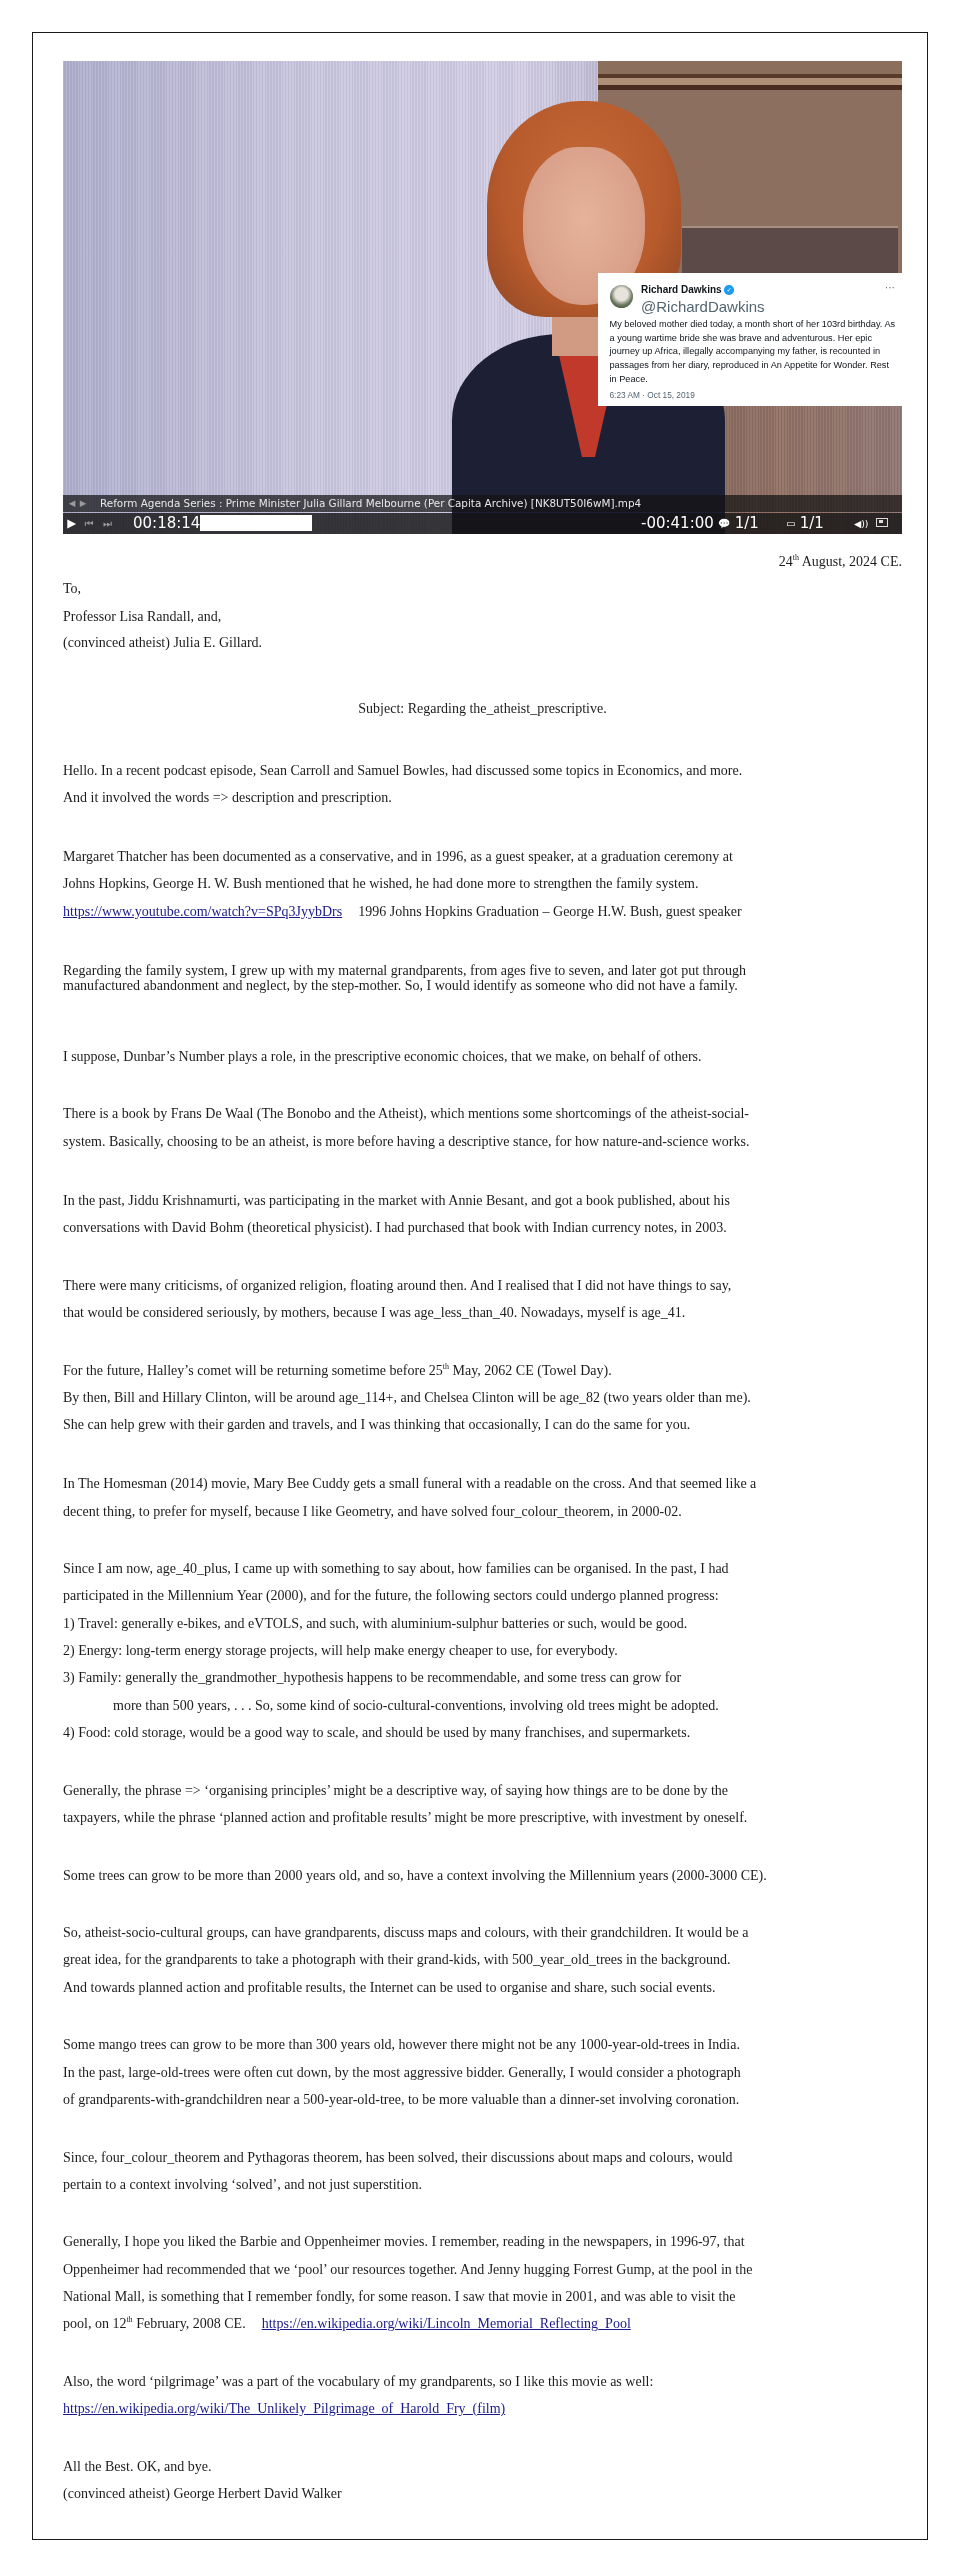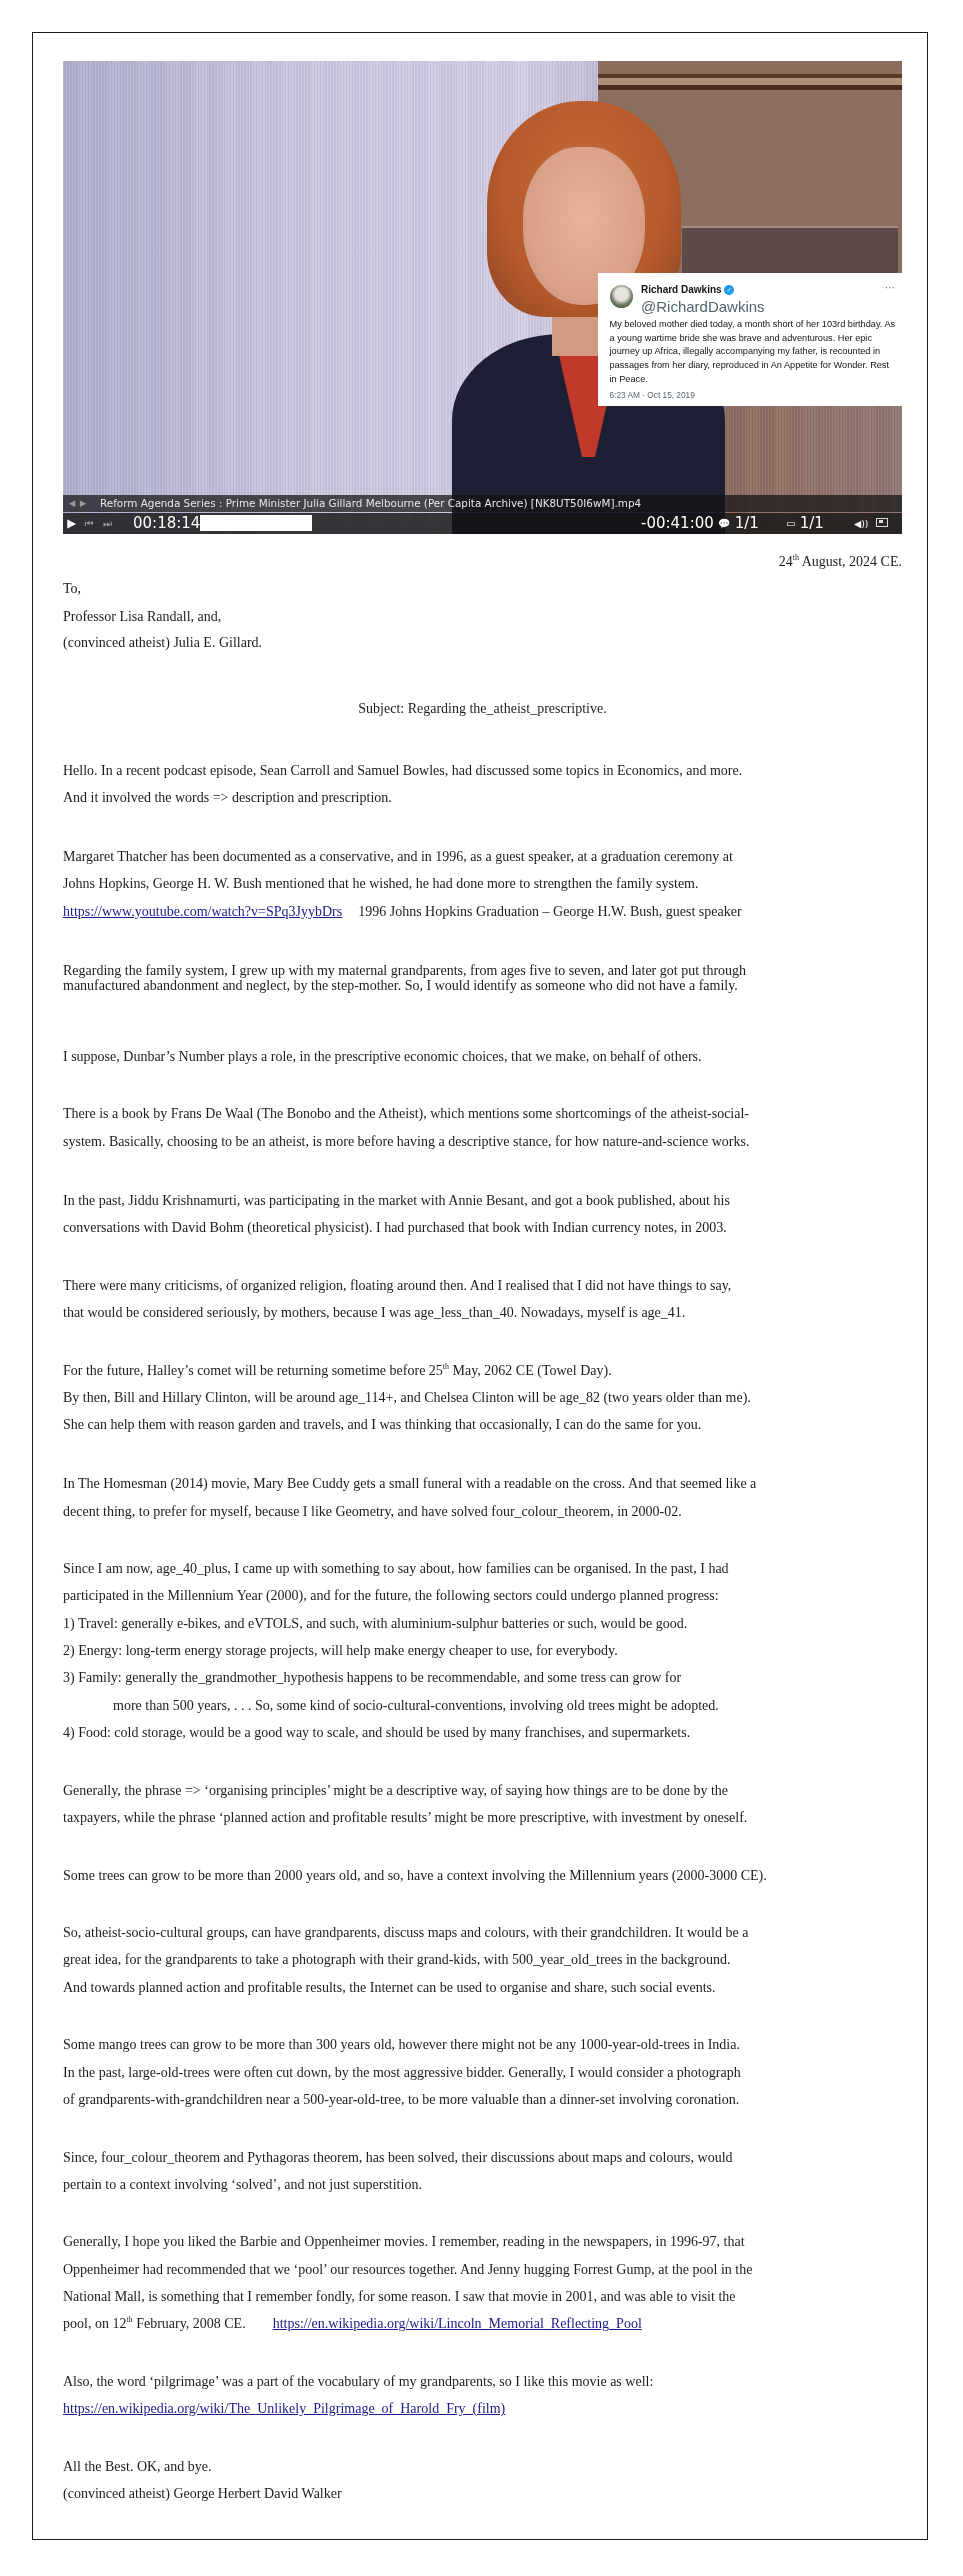--- a/index.html
+++ b/index.html
@@ -131,21 +131,21 @@
   <div class="line" style="top:580px">system. Basically, choosing to be an atheist, is more before having a descriptive stance, for how nature-and-science works.</div>
 
   <div class="line" style="top:639px">In the past, Jiddu Krishnamurti, was participating in the market with Annie Besant, and got a book published, about his</div>
   <div class="line" style="top:666px">conversations with David Bohm (theoretical physicist). I had purchased that book with Indian currency notes, in 2003.</div>
 
   <div class="line" style="top:724px">There were many criticisms, of organized religion, floating around then. And I realised that I did not have things to say,</div>
   <div class="line" style="top:751px">that would be considered seriously, by mothers, because I was age_less_than_40. Nowadays, myself is age_41.</div>
 
   <div class="line" style="top:809px"><span>For the future, Halley’s comet will be returning sometime before 25</span><sup>th</sup><span> May, 2062 CE (Towel Day).</span></div>
   <div class="line" style="top:836px">By then, Bill and Hillary Clinton, will be around age_114+, and Chelsea Clinton will be age_82 (two years older than me).</div>
-  <div class="line" style="top:863px">She can help them with reason garden and travels, and I was thinking that occasionally, I can do the same for you.</div>
+  <div class="line" style="top:863px">She can help grew with their garden and travels, and I was thinking that occasionally, I can do the same for you.</div>
 
   <div class="line" style="top:922px">In The Homesman (2014) movie, Mary Bee Cuddy gets a small funeral with a readable on the cross. And that seemed like a</div>
   <div class="line" style="top:950px">decent thing, to prefer for myself, because I like Geometry, and have solved four_colour_theorem, in 2000-02.</div>
 
   <div class="line" style="top:1007px">Since I am now, age_40_plus, I came up with something to say about, how families can be organised. In the past, I had</div>
   <div class="line" style="top:1034px">participated in the Millennium Year (2000), and for the future, the following sectors could undergo planned progress:</div>
   <div class="line" style="top:1062px">1)  Travel:  generally e-bikes, and eVTOLS, and such, with aluminium-sulphur batteries or such, would be good.</div>
   <div class="line" style="top:1089px">2)  Energy:  long-term energy storage projects, will help make energy cheaper to use, for everybody.</div>
   <div class="line" style="top:1116px">3)  Family:  generally the_grandmother_hypothesis happens to be recommendable, and some tress can grow for</div>
   <div class="line indent" style="top:1144px">more than 500 years, . . . So, some kind of socio-cultural-conventions, involving old trees might be adopted.</div>
@@ -163,21 +163,21 @@
   <div class="line" style="top:1483px">Some mango trees can grow to be more than 300 years old, however there might not be any 1000-year-old-trees in India.</div>
   <div class="line" style="top:1511px">In the past, large-old-trees were often cut down, by the most aggressive bidder. Generally, I would consider a photograph</div>
   <div class="line" style="top:1538px">of grandparents-with-grandchildren near a 500-year-old-tree, to be more valuable than a dinner-set involving coronation.</div>
 
   <div class="line" style="top:1596px">Since, four_colour_theorem and Pythagoras theorem, has been solved, their discussions about maps and colours, would</div>
   <div class="line" style="top:1623px">pertain to a context involving ‘solved’, and not just superstition.</div>
 
   <div class="line" style="top:1680px">Generally, I hope you liked the Barbie and Oppenheimer movies. I remember, reading in the newspapers, in 1996-97, that</div>
   <div class="line" style="top:1708px">Oppenheimer had recommended that we ‘pool’ our resources together. And Jenny hugging Forrest Gump, at the pool in the</div>
   <div class="line" style="top:1735px">National Mall, is something that I remember fondly, for some reason. I saw that movie in 2001, and was able to visit the</div>
-  <div class="line" style="top:1762px"><span>pool, on 12</span><sup>th</sup><span> February, 2008 CE.</span><a class="link" style="margin-left:27px" href="#">https://en.wikipedia.org/wiki/Lincoln_Memorial_Reflecting_Pool</a></div>
+  <div class="line" style="top:1762px"><span>pool, on 12</span><sup>th</sup><span> February, 2008 CE.</span><a class="link" style="margin-left:16px" href="#">https://en.wikipedia.org/wiki/Lincoln_Memorial_Reflecting_Pool</a></div>
 
   <div class="line" style="top:1820px">Also, the word ‘pilgrimage’ was a part of the vocabulary of my grandparents, so I like this movie as well:</div>
   <div class="line" style="top:1847px"><a class="link" href="#">https://en.wikipedia.org/wiki/The_Unlikely_Pilgrimage_of_Harold_Fry_(film)</a></div>
 
   <div class="line" style="top:1905px">All the Best. OK, and bye.</div>
   <div class="line" style="top:1932px">(convinced atheist) George Herbert David Walker</div>
 </div>
 
 
 </body></html>

